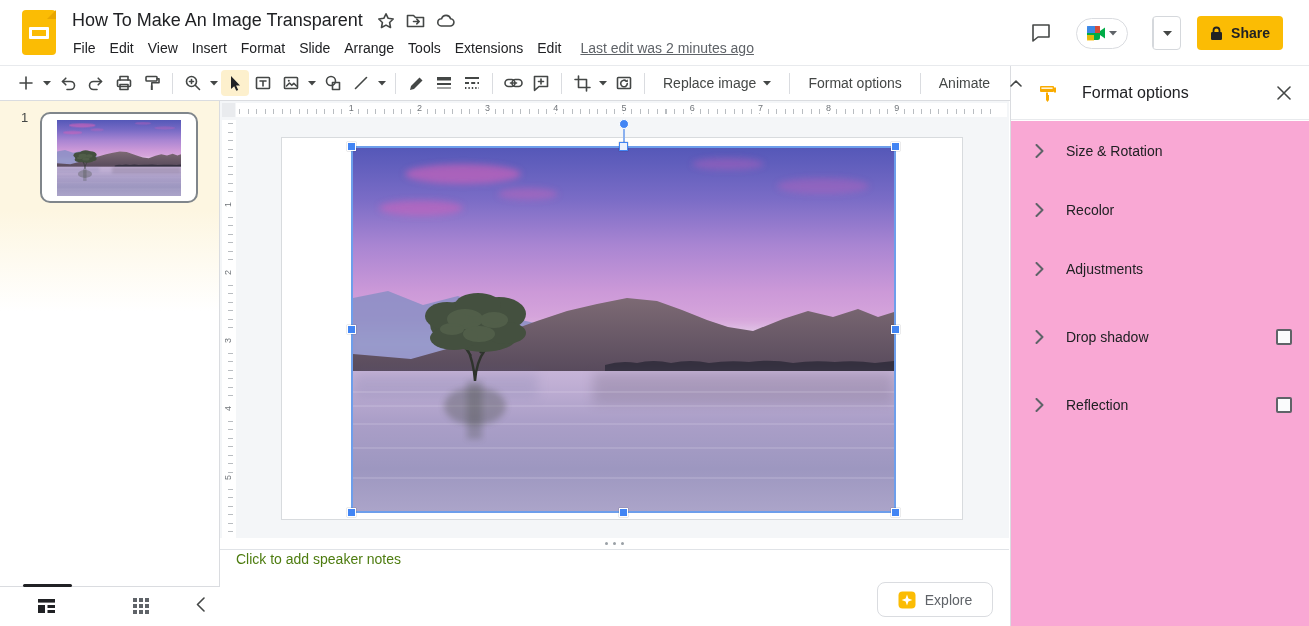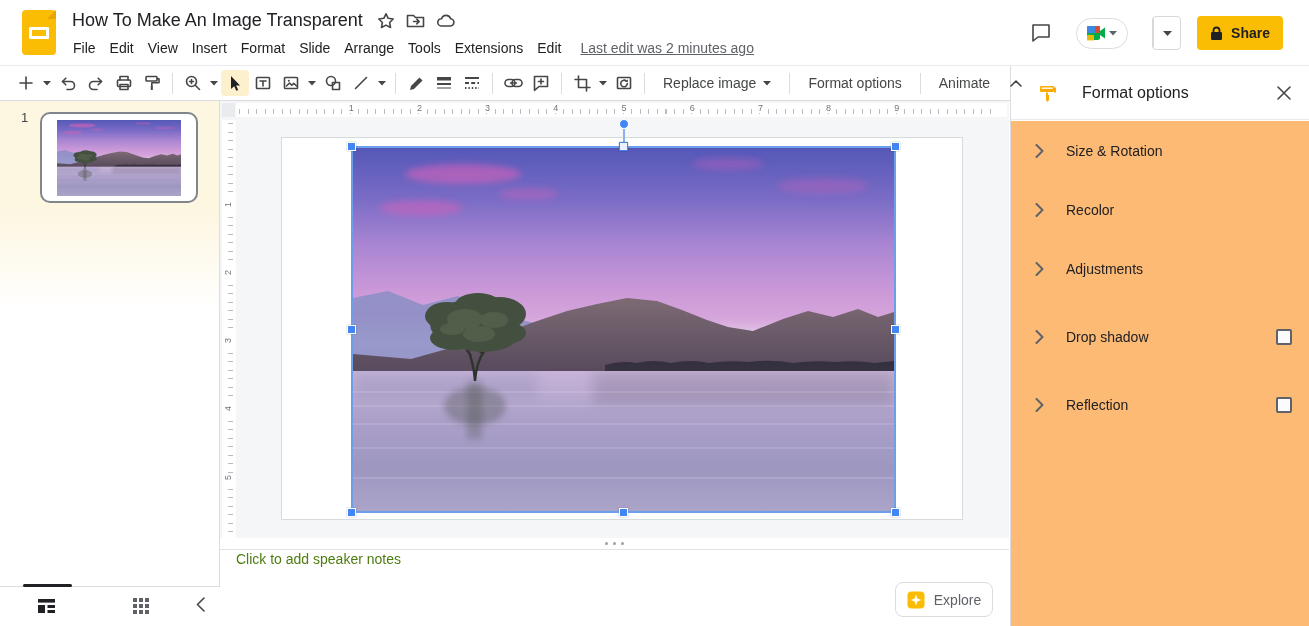--- a/index.html
+++ b/index.html
@@ -70,28 +70,28 @@
   .h-ml{left:-6px;top:calc(50% - 4.5px)} .h-mr{right:-6px;top:calc(50% - 4.5px)}
   .h-bl{left:-6px;bottom:-6px} .h-bm{left:calc(50% - 4.5px);bottom:-6px} .h-br{right:-6px;bottom:-6px}
   .rot-stem { position:absolute; left:calc(50% - 1px); top:-23px; width:2px; height:19px; background:#8ab0ef; }
   .rot-dot { position:absolute; left:calc(50% - 5px); top:-29px; width:10px; height:10px; border-radius:50%; background:#4285f4; border:1px solid #fff; }
 
   
   .splitter { position:absolute; left:220px; top:538px; width:789px; height:12px; background:#fff; border-bottom:1px solid #e0e3e7; display:flex; align-items:center; justify-content:center; gap:5px; }
   .splitter i { width:3px; height:3px; border-radius:50%; background:#9aa0a6; }
   .notes { position:absolute; left:220px; top:550px; width:789px; height:76px; background:#fff; }
   .notes-text { position:absolute; left:16px; top:1px; font-size:14px; color:#4d7c0f; }
-  .explore-btn { position:absolute; right:16px; bottom:9px; width:98px; height:35px; border:1px solid #dadce0; border-radius:8px; background:#fff; display:flex; align-items:center; justify-content:center; gap:9px; font-size:14px; color:#5f6368; }
+  .explore-btn { position:absolute; right:16px; bottom:9px; width:116px; height:35px; border:1px solid #dadce0; border-radius:8px; background:#fff; display:flex; align-items:center; justify-content:center; gap:9px; font-size:14px; color:#5f6368; }
 
   
   .panel { position:absolute; left:1010px; top:66px; width:299px; height:560px; background:#fff; border-left:1px solid #dadce0; }
   .panel-header { height:54px; display:flex; align-items:center; padding:0 18px 0 27px; border-bottom:1px solid #e8eaed; background:#fff; }
   .panel-title { font-size:16px; color:#202124; margin-left:24px; }
   .panel-close { margin-left:auto; }
-  .panel-body { position:absolute; top:55px; left:0; right:0; bottom:0; background:#fdba74; }
+  .panel-body { position:absolute; top:55px; left:0; right:0; bottom:0; background:#f9a8d4; }
   .panel-row { height:59px; display:flex; align-items:center; padding:0 17px 0 24px; }
   .panel-row.spaced { margin-top:9px; }
   .panel-row .chev { margin-right:22px; flex:none; }
   .panel-row .plabel { font-size:14px; color:#202124; }
   .checkbox { margin-left:auto; width:16px; height:16px; border:2px solid #5f6368; border-radius:2px; background:#fafbfc; }
 </style>
 </head>
 <body>
 
 <header class="topbar">

